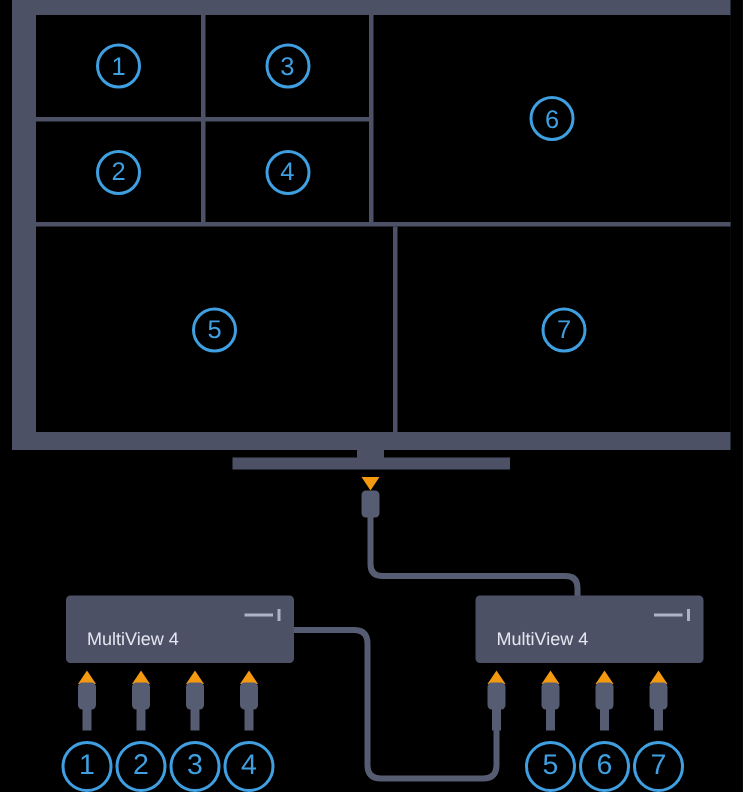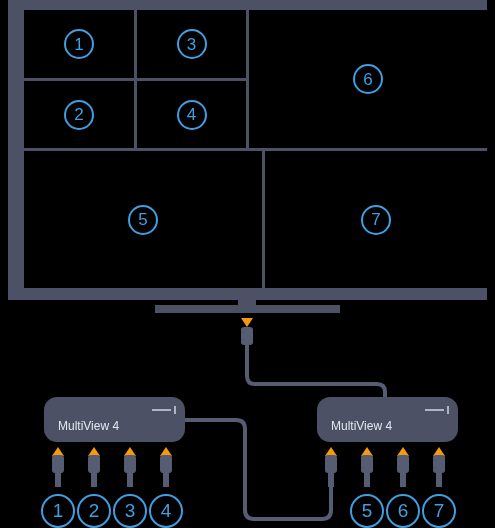--- a/index.html
+++ b/index.html
@@ -77,22 +77,22 @@
   }
   #stand-base {
     left: 155px; top: 305px;
     width: 185px; height: 8px;
     background: #4c5166;
   }
 
   
   .device {
     background: #4c5166;
-    border-radius: 13px;
-    width: 141px;
+    border-radius: 3px;
+    width: 152px;
     height: 45px;
     text-align: center;
   }
   .device-label {
     position: absolute;
     left: 14px;
     top: 22px;
     color: #e4e6ef;
     font-size: 12px;
     font-family: "Liberation Sans", sans-serif;

